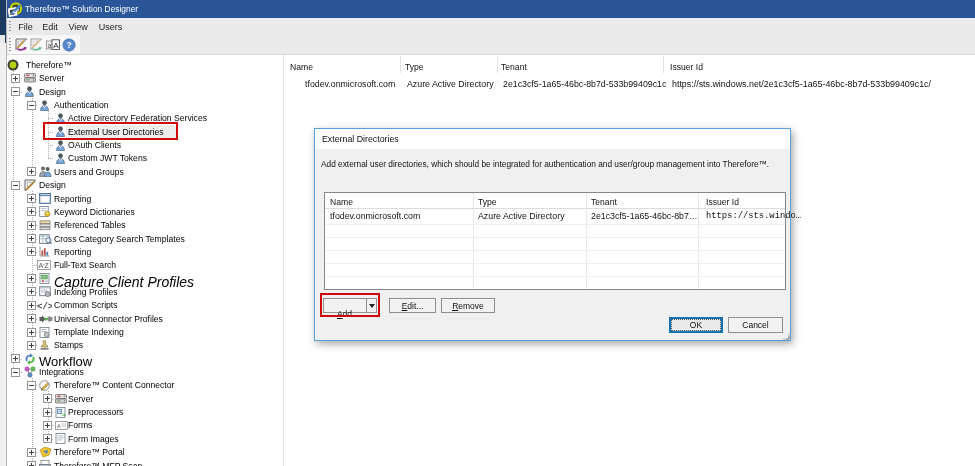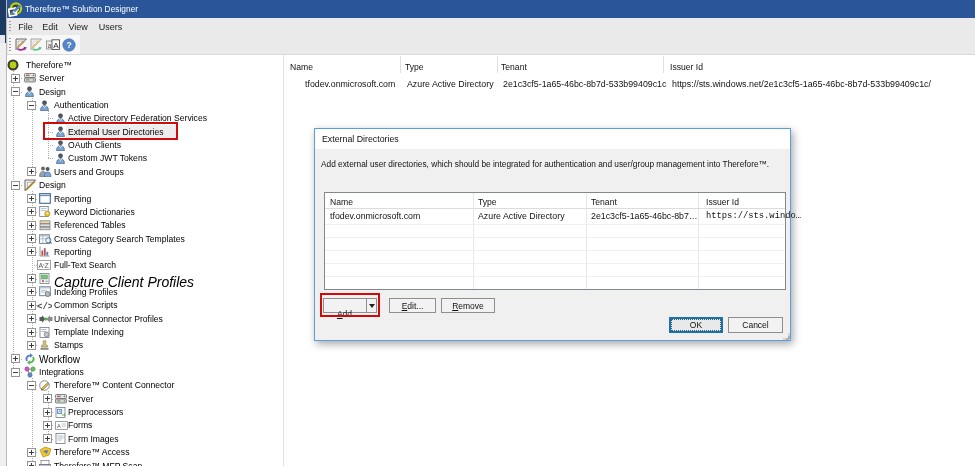--- a/index.html
+++ b/index.html
@@ -279,21 +279,21 @@
 </svg>
 <div class="abs txt" style="left:54px;top:340.3px;font-size:8.6px;color:#000;">Stamps</div>
 <div class="abs" style="left:13.0px;top:358.7px;width:10.0px;height:1px;background-image:repeating-linear-gradient(90deg,#b0b0b0 0 1px, transparent 1px 2px);"></div>
 <div class="abs" style="left:11.0px;top:354.2px;width:9px;height:9px;background:#fff;border:1px solid #969696;"></div>
 <div class="abs" style="left:13.0px;top:358.2px;width:5px;height:1px;background:#3c3c3c;"></div>
 <div class="abs" style="left:15.0px;top:356.2px;width:1px;height:5px;background:#3c3c3c;"></div>
 <svg class="abs" style="left:24px;top:352.7px" width="12" height="12" viewBox="0 0 12 12">
 <path d="M2.2 8.5 A4.3 4.3 0 0 1 6 1.7 L6 0.3 L9 2.6 L6 4.8 L6 3.5 A2.6 2.6 0 0 0 3.8 7.5 Z" fill="#4f81bd"></path>
 <path d="M9.8 3.5 A4.3 4.3 0 0 1 6 10.3 L6 11.7 L3 9.4 L6 7.2 L6 8.5 A2.6 2.6 0 0 0 8.2 4.5 Z" fill="#56b54e"></path>
 </svg>
-<div class="abs txt" style="left:39px;top:353.7px;font-size:10px;color:#000;">Workflow</div>
+<div class="abs txt" style="left:39px;top:353.7px;font-size:13px;color:#000;">Workflow</div>
 <div class="abs" style="left:13.0px;top:372.1px;width:10.0px;height:1px;background-image:repeating-linear-gradient(90deg,#b0b0b0 0 1px, transparent 1px 2px);"></div>
 <div class="abs" style="left:11.0px;top:367.6px;width:9px;height:9px;background:#fff;border:1px solid #969696;"></div>
 <div class="abs" style="left:13.0px;top:371.6px;width:5px;height:1px;background:#3c3c3c;"></div>
 <svg class="abs" style="left:24px;top:366.1px" width="12" height="12" viewBox="0 0 12 12">
 <path d="M3.2 3.2 L8.8 3.2 L6 9 Z M3.2 3.2 L6 9" stroke="#8a8a8a" stroke-width="0.8" fill="none"></path>
 <circle cx="3" cy="3" r="2.2" fill="#c65fc0" stroke="#8a3a86" stroke-width="0.5"></circle>
 <circle cx="9" cy="3" r="2.2" fill="#69bd5e" stroke="#3f8a37" stroke-width="0.5"></circle>
 <circle cx="6" cy="9" r="2.2" fill="#5f8fc6" stroke="#3a5f8a" stroke-width="0.5"></circle>
 </svg>
 <div class="abs txt" style="left:39px;top:367.1px;font-size:8.6px;color:#000;">Integrations</div>
@@ -350,21 +350,21 @@
 </svg>
 <div class="abs txt" style="left:68px;top:433.8px;font-size:8.6px;color:#000;">Form Images</div>
 <div class="abs" style="left:31.5px;top:452.1px;width:6.5px;height:1px;background-image:repeating-linear-gradient(90deg,#b0b0b0 0 1px, transparent 1px 2px);"></div>
 <div class="abs" style="left:27.0px;top:447.6px;width:9px;height:9px;background:#fff;border:1px solid #969696;"></div>
 <div class="abs" style="left:29.0px;top:451.6px;width:5px;height:1px;background:#3c3c3c;"></div>
 <div class="abs" style="left:31.0px;top:449.6px;width:1px;height:5px;background:#3c3c3c;"></div>
 <svg class="abs" style="left:39px;top:446.1px" width="13" height="12" viewBox="0 0 13 12">
 <path d="M1 4 L6 1 L12 3 L10 9 L4 11 Z" fill="#f0c52f" stroke="#b08a1a" stroke-width="0.7"></path>
 <path d="M4 5 L9 4 L8 8 Z" fill="#4f81bd"></path>
 </svg>
-<div class="abs txt" style="left:54px;top:447.1px;font-size:8.6px;color:#000;">Therefore™ Access</div>
+<div class="abs txt" style="left:54px;top:447.1px;font-size:8.6px;color:#000;">Therefore™ Portal</div>
 <div class="abs" style="left:31.5px;top:465.5px;width:6.5px;height:1px;background-image:repeating-linear-gradient(90deg,#b0b0b0 0 1px, transparent 1px 2px);"></div>
 <div class="abs" style="left:27.0px;top:461.0px;width:9px;height:9px;background:#fff;border:1px solid #969696;"></div>
 <div class="abs" style="left:29.0px;top:465.0px;width:5px;height:1px;background:#3c3c3c;"></div>
 <div class="abs" style="left:31.0px;top:463.0px;width:1px;height:5px;background:#3c3c3c;"></div>
 <svg class="abs" style="left:39px;top:460.0px" width="12" height="11" viewBox="0 0 12 11">
 <rect x="2" y="0.6" width="8" height="4" fill="#fff" stroke="#777" stroke-width="0.7"></rect>
 <rect x="0.6" y="4.5" width="10.8" height="4" fill="#b9c2cb" stroke="#667" stroke-width="0.7"></rect>
 </svg>
 <div class="abs txt" style="left:54px;top:460.5px;font-size:8.6px;color:#000;">Therefore™ MFP Scan</div>
 <div class="abs" style="left:43px;top:122px;width:135px;height:18px;border:2px solid #ce0a0a;"></div>

